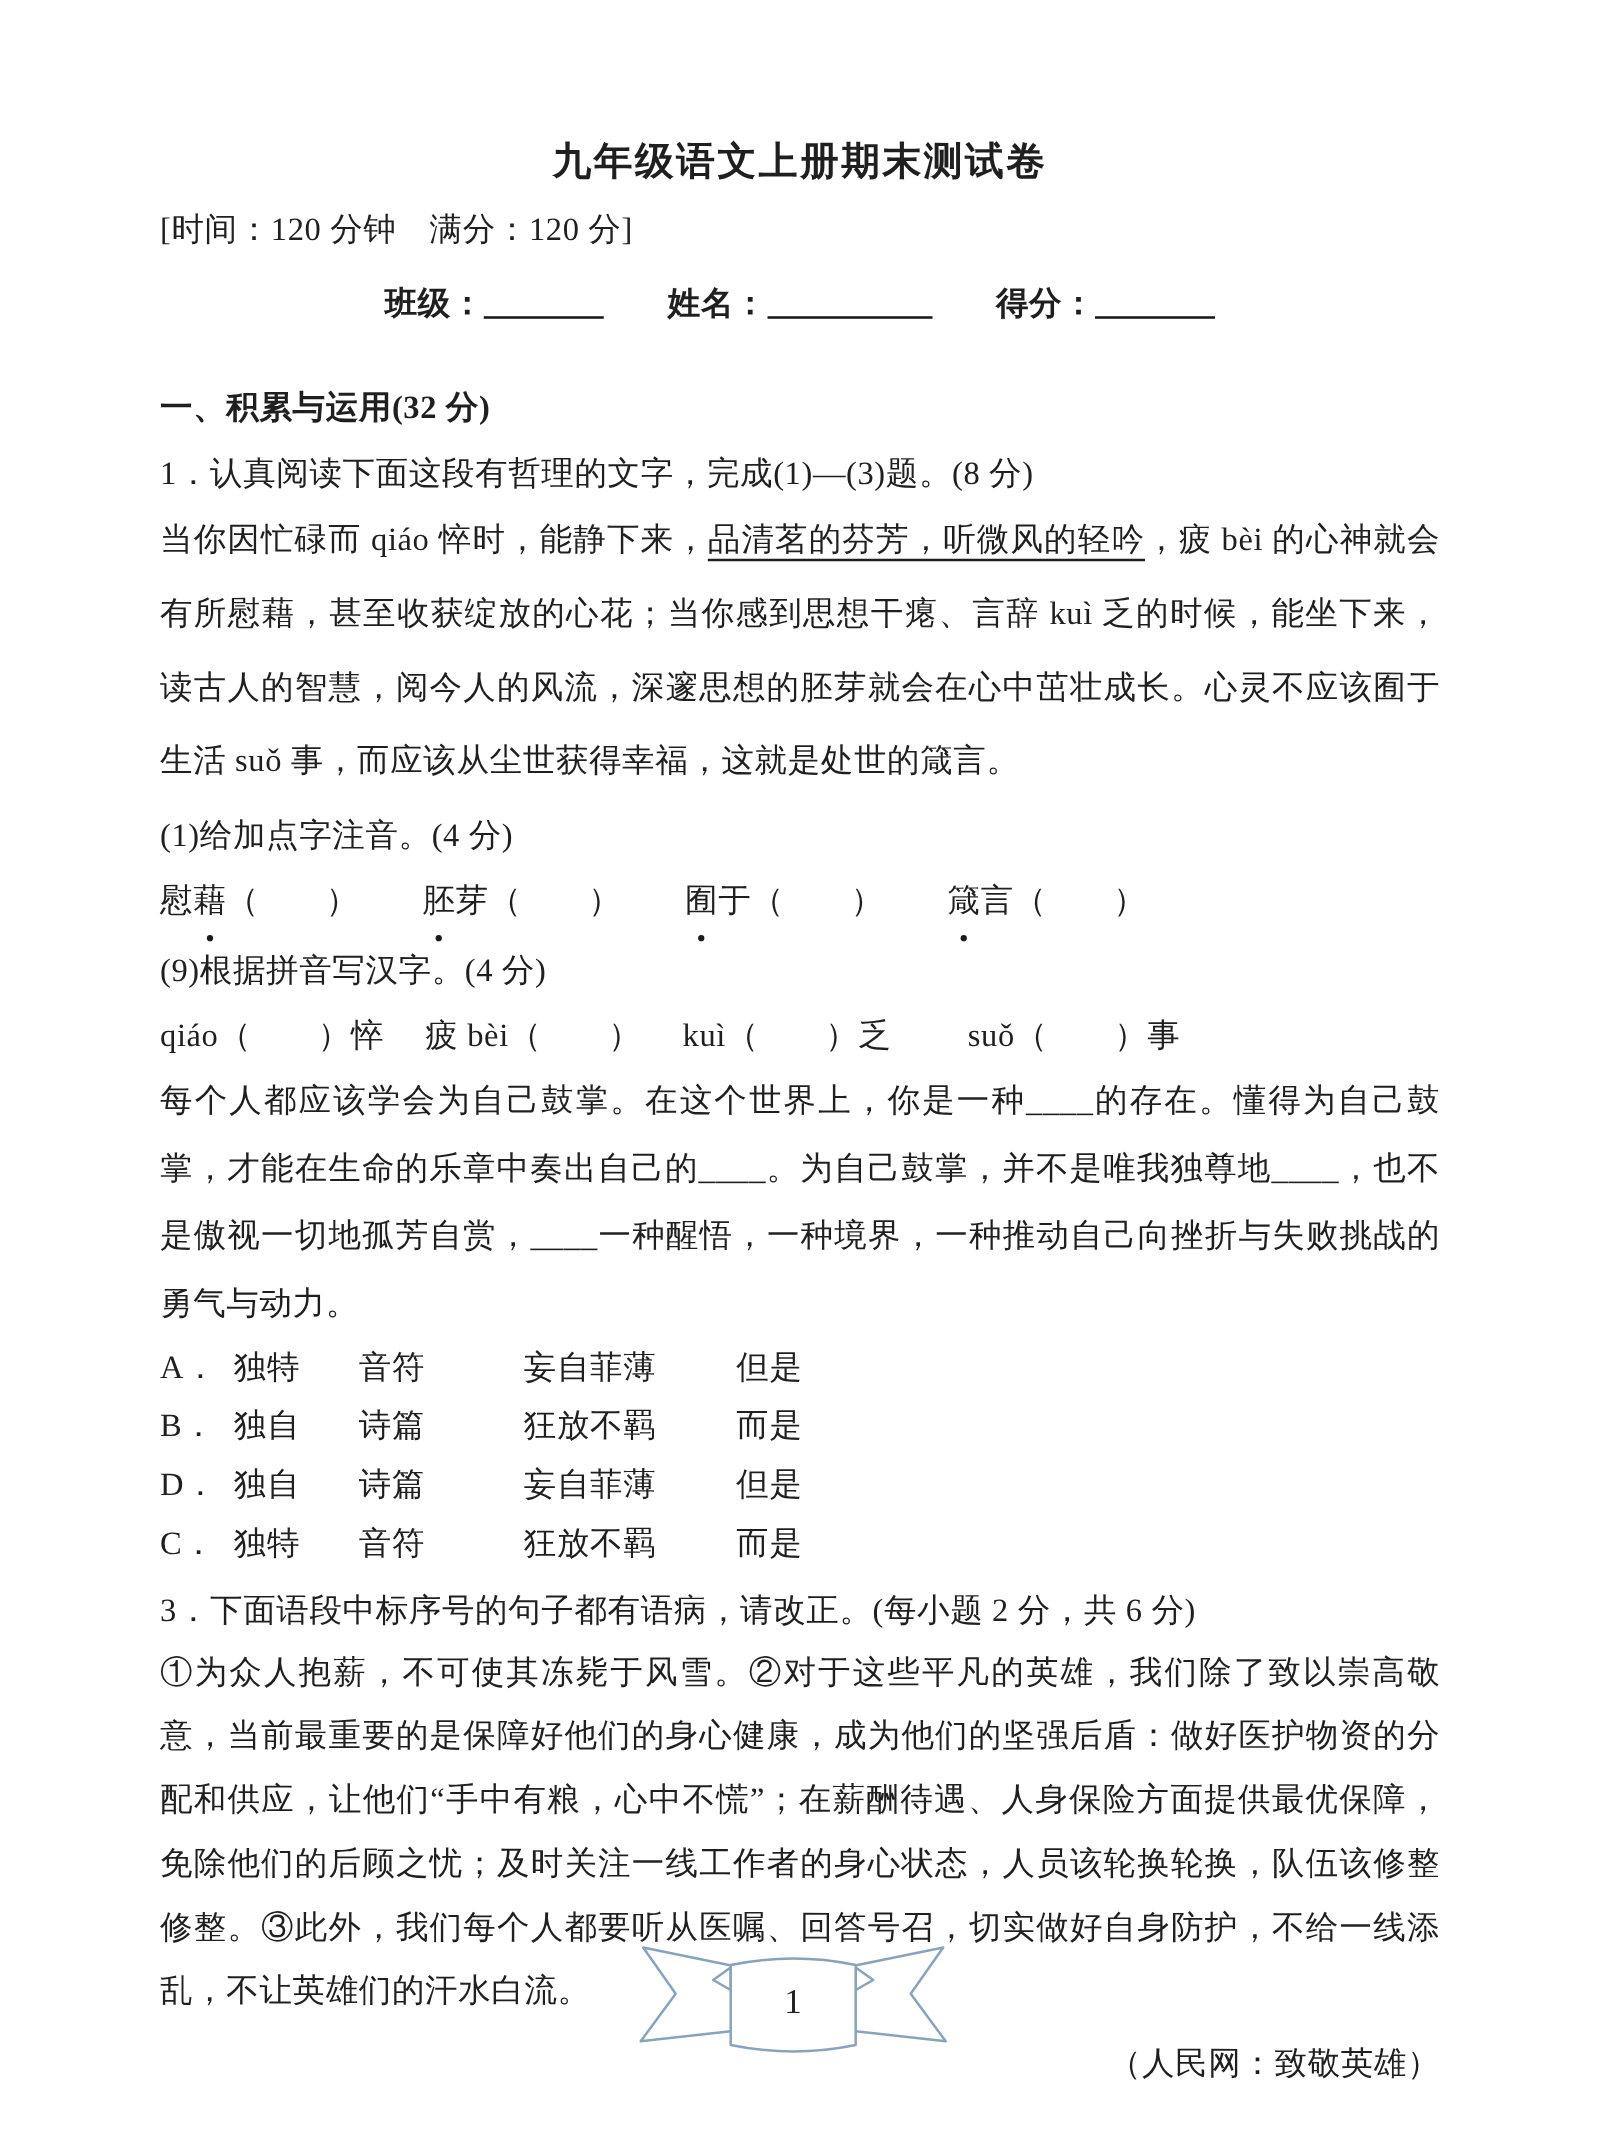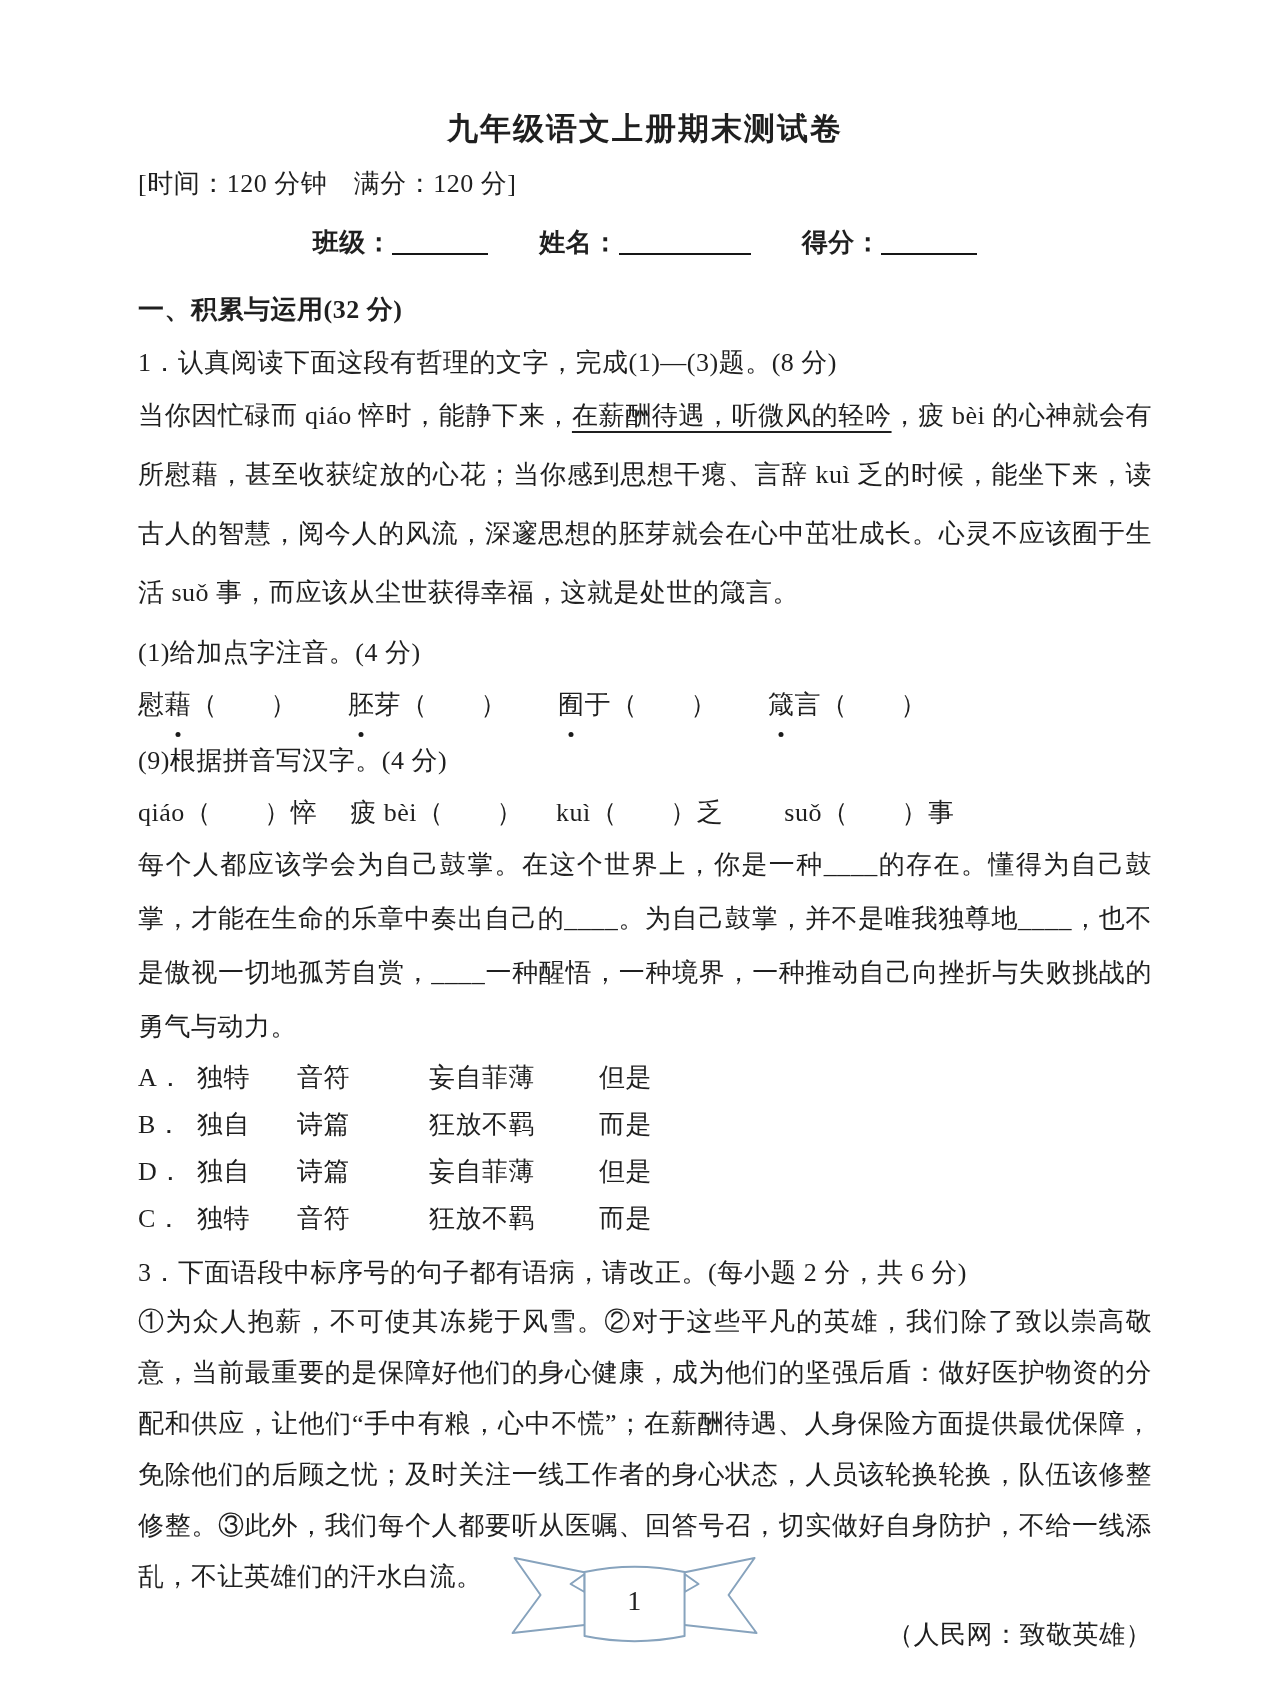--- a/index.html
+++ b/index.html
@@ -8,21 +8,20 @@
     position: relative;
     width: 1280px;
     height: 1706px;
     margin: 0 auto;
     background: #ffffff;
     color: #1f1f1f;
     font-family: "Liberation Serif", "DejaVu Serif", serif;
     font-size: 26px;
     letter-spacing: 0.5px;
     overflow: hidden;
-    padding-left: 10px;
   }
   .content { padding: 0 128px; }
 
   .title {
     margin-top: 108px;
     text-align: center;
     font-size: 31px;
     font-weight: 700;
     letter-spacing: 2px;
   }
@@ -41,21 +40,21 @@
     display: inline-block;
     border-bottom: 2px solid #161616;
     height: 28px;
     vertical-align: -4px;
   }
   .blank.w1 { width: 96px; }
   .blank.w2 { width: 132px; }
   .blank.w3 { width: 96px; }
 
   .sec-heading {
-    margin-top: 28px;
+    margin-top: 44px;
     font-weight: 700;
     line-height: 44px;
   }
   .stem { margin-top: 8px; line-height: 46px; }
   .passage {
     text-align: justify;
     line-height: 59px;
   }
   .passage-q2 { text-align: justify; line-height: 54px; }
   .passage-q3 { text-align: justify; line-height: 51px; }
@@ -116,21 +115,21 @@
     <div class="fields">
       <span class="group"><span>班级：</span><span class="blank w1"></span></span>
       <span class="group"><span>姓名：</span><span class="blank w2"></span></span>
       <span class="group"><span>得分：</span><span class="blank w3"></span></span>
     </div>
 
     <div class="sec-heading">一、积累与运用(32 分)</div>
 
     <div class="stem">1．认真阅读下面这段有哲理的文字，完成(1)—(3)题。(8 分)</div>
 
-    <div class="passage"><span>当你因忙碌而 qiáo 悴时，能静下来，</span><span class="uline">在薪酬待遇，听微风的轻吟</span><span>，疲 bèi 的心神就会有所慰藉，甚至收获绽放的心花；当你感到思想干瘪、言辞 kuì 乏的时候，能坐下来，读古人的智慧，阅今人的风流，深邃思想的胚芽就会在心中茁壮成长。心灵不应该囿于生活 suǒ 事，而应该从尘世获得幸福，这就是处世的箴言。</span></div>
+    <div class="passage"><span>当你因忙碌而 qiáo 悴时，能静下来，</span><span class="uline">品清茗的芬芳，听微风的轻吟</span><span>，疲 bèi 的心神就会有所慰藉，甚至收获绽放的心花；当你感到思想干瘪、言辞 kuì 乏的时候，能坐下来，读古人的智慧，阅今人的风流，深邃思想的胚芽就会在心中茁壮成长。心灵不应该囿于生活 suǒ 事，而应该从尘世获得幸福，这就是处世的箴言。</span></div>
 
     <div class="stem">(1)给加点字注音。(4 分)</div>
 
     <div class="word-row">
       <span class="w-item"><span>慰</span><span class="dotc">藉</span><span></span><span>（　　）</span></span>
       <span class="w-item"><span></span><span class="dotc">胚</span><span>芽</span><span>（　　）</span></span>
       <span class="w-item"><span></span><span class="dotc">囿</span><span>于</span><span>（　　）</span></span>
       <span class="w-item"><span></span><span class="dotc">箴</span><span>言</span><span>（　　）</span></span>
     </div>
 

